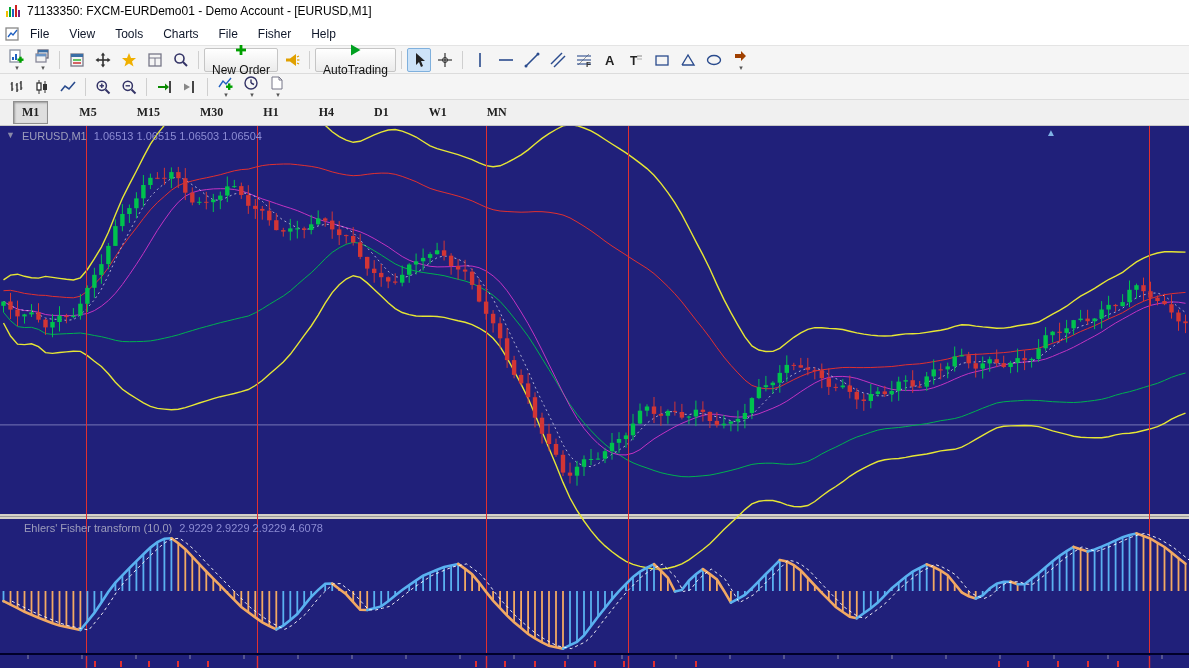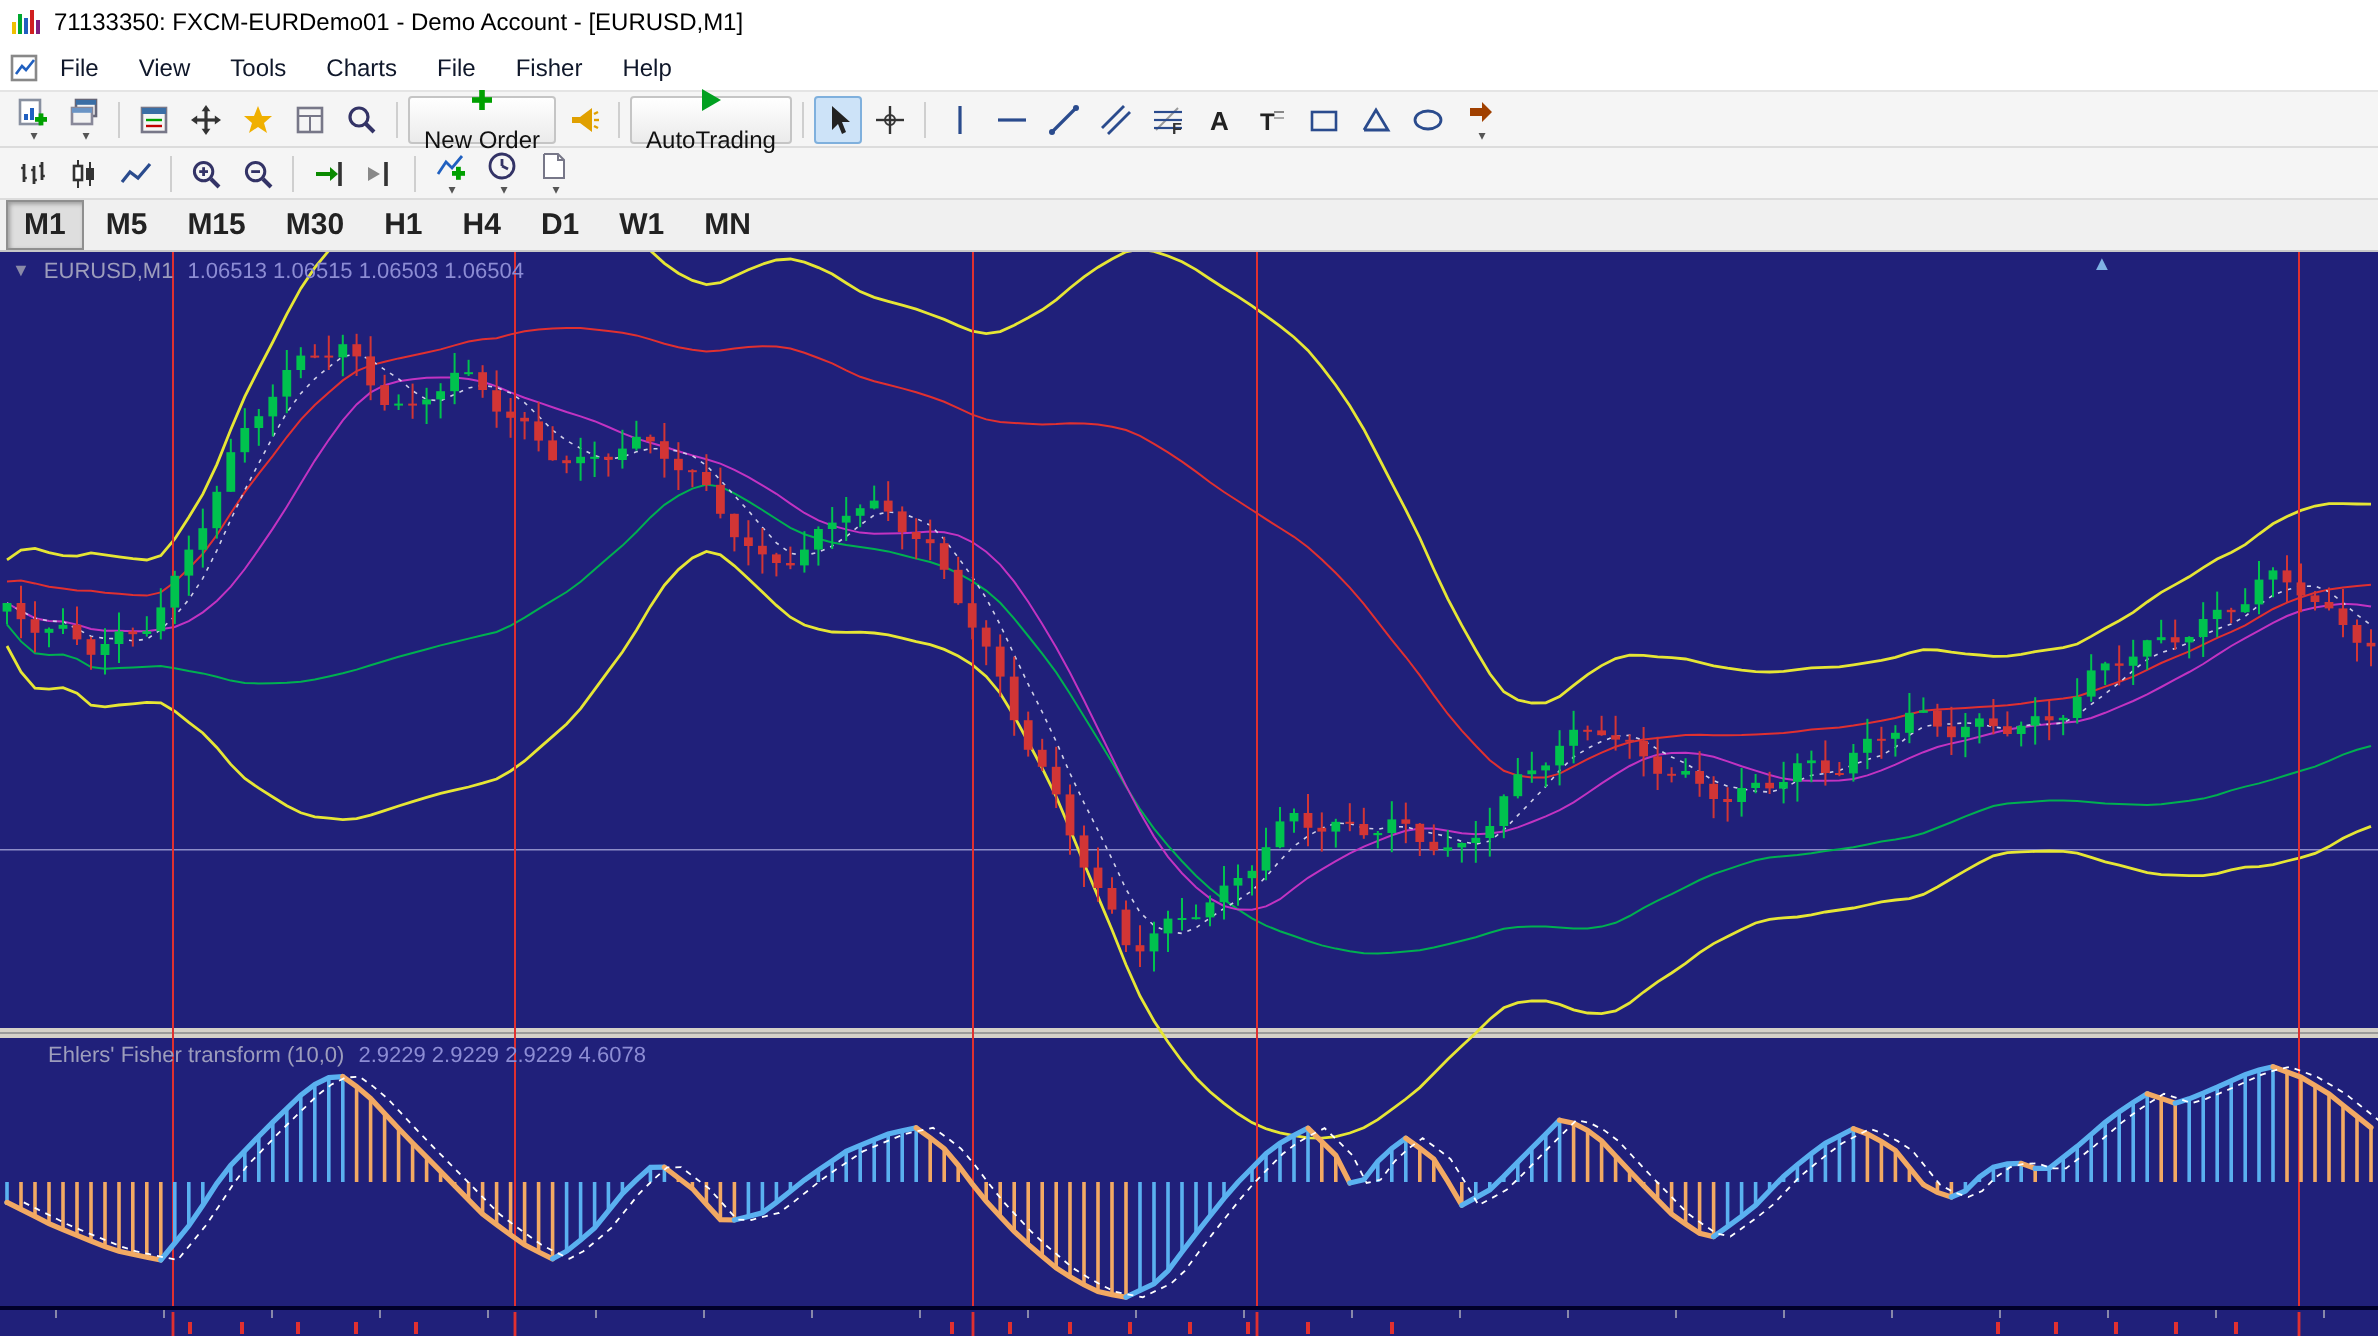--- a/index.html
+++ b/index.html
@@ -24,22 +24,22 @@
     font-family:inherit; font-size:12px; color:#111;flex-direction:column; }
   .tbtn.labeled { border:1px solid #c5c5c5; background:linear-gradient(#ffffff,#ebebeb);
     padding:0 7px; gap:5px; }
   .tbtn.pressed { background:#cde3f8; border-color:#7fb0dd; }
   .ticon { display:inline-flex; width:16px; height:16px; }
   .caret { font-size:7px; color:#555; margin-left:2px; }
   .sep { width:1px; height:18px; background:#cfcfcf; margin:0 4px; display:inline-block; }
 
   .tfbar { height:26px; background:#f0f0f0; border-bottom:1px solid #c8c8c8;
     display:flex; align-items:center; padding:0 2px; }
-  .tf-btn { font-size:15px; font-weight:bold; color:#222; padding:3px 8px; margin:0 1px;
-    border:1px solid transparent; background:transparent; font-family:Liberation Sans, sans-serif; }
+  .tf-btn { font-size:12px; font-weight:bold; color:#222; padding:3px 8px; margin:0 11px;
+    border:1px solid transparent; background:transparent; font-family:Liberation Serif, serif; }
   .tf-btn.active { background:#dedede; border:1px solid #8f8f8f;
     box-shadow:inset 1px 1px 2px rgba(0,0,0,.3); }
 
   .chart-area { position:relative; width:1189px; height:544px; background:#20207a; }
   #chart-svg { position:absolute; left:0; top:0; display:block; }
   .pane-label { position:absolute; font-size:11px; color:#9d9dbc; display:flex;
     gap:7px; pointer-events:none; white-space:nowrap; }
   .pane-label .tri { color:#8a8aa8; font-size:9px; }
   .pane-label .num { color:#8c8cd4; }
   .corner-tri { position:absolute; left:1046px; top:1px; color:#7fb2e5; font-size:10px;

